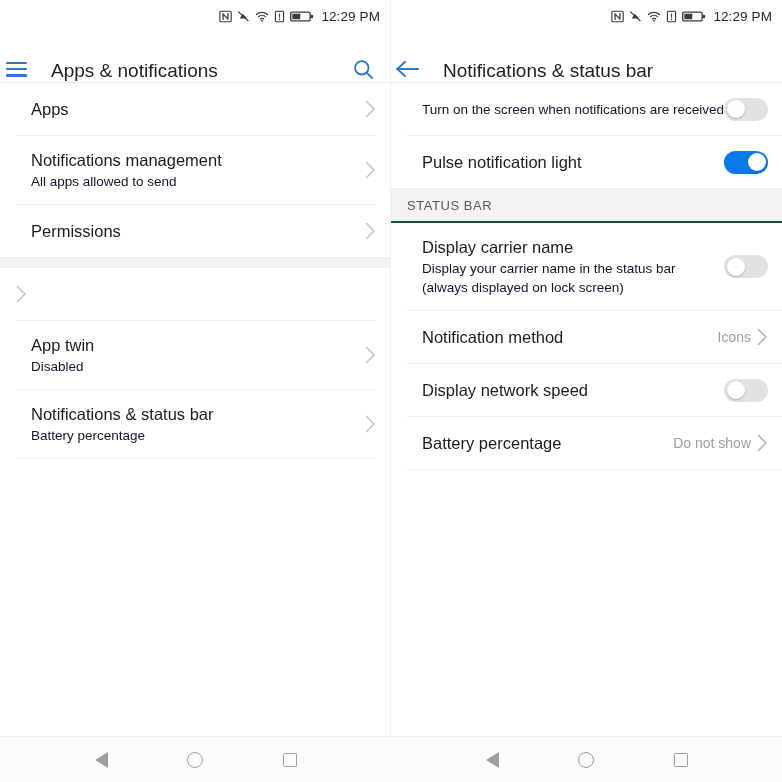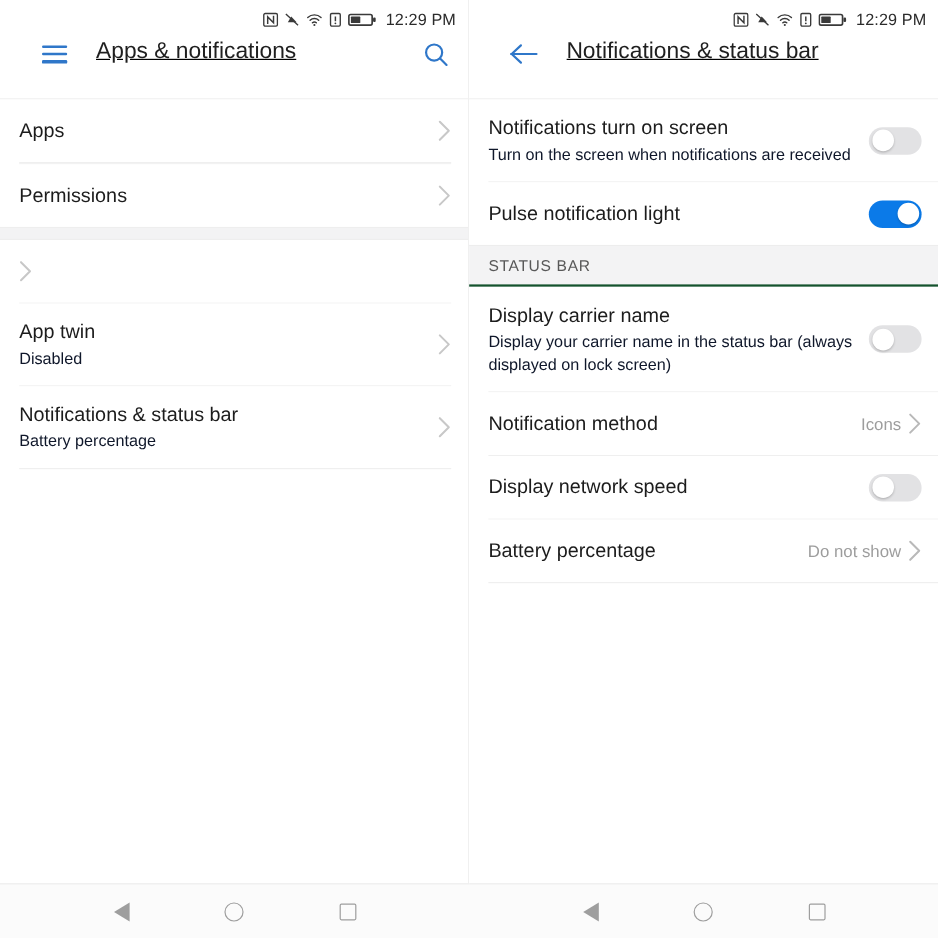--- a/index.html
+++ b/index.html
@@ -40,25 +40,24 @@
     font-size: 13.5px;
     color: #2b2b2b;
     letter-spacing: 0.1px;
     margin-left: 2px;
   }
 
   
   .appbar {
     height: 50px;
     display: flex;
-    align-items: flex-start;
-    padding: 0 14px 0 32px;
-    background: #ffffff;
-    flex: 0 0 auto;
-    text-decoration: underline;
+    align-items: flex-end;
+    padding: 0 14px 0 3px;
+    background: #ffffff;
+    flex: 0 0 auto;
   }
   .appbar-title {
     font-size: 19px;
     color: #1f1f1f;
     flex: 1;
     white-space: nowrap;
     overflow: hidden;
   }
   .appbar--left .appbar-title { margin-left: 22px; }
   .appbar--right .appbar-title { margin-left: 23px; }
@@ -82,21 +81,21 @@
   .group-gap { height: 11px; background: #f3f3f4; border-top: 1px solid #eeeeee; border-bottom: 1px solid #eeeeee; }
 
   .row {
     display: flex;
     align-items: center;
     padding: 0 14px 0 16px;
     min-height: 52px;
     background: #ffffff;
     position: relative;
   }
-  .row-text { flex: 1 1 auto; padding: 13px 0; min-width: 0; }
+  .row-text { flex: 1 1 auto; padding: 13px 0; min-width: 0; margin-left: 15px; }
   .row-title {
     font-size: 16.5px;
     color: #1c1c1c;
     line-height: 22px;
   }
   .row-sub {
     font-size: 13.5px;
     color: #0f172a;
     line-height: 19px;
     margin-top: 1px;
@@ -239,20 +238,29 @@
       <div class="row">
         <div class="row-text">
           <div class="row-title">Apps</div>
         </div>
         <svg class="chev" width="11" height="18" viewBox="0 0 11 18">
           <path d="M1.5 1.5 L9 9 L1.5 16.5" fill="none" stroke="#c8c8c8" stroke-width="1.7" stroke-linecap="round" stroke-linejoin="round"></path>
         </svg>
       </div>
       <div class="divider"></div>
 
+      <div class="row">
+        <div class="row-text">
+          <div class="row-title">Notifications management</div>
+          <div class="row-sub">All apps allowed to send</div>
+        </div>
+        <svg class="chev" width="11" height="18" viewBox="0 0 11 18">
+          <path d="M1.5 1.5 L9 9 L1.5 16.5" fill="none" stroke="#c8c8c8" stroke-width="1.7" stroke-linecap="round" stroke-linejoin="round"></path>
+        </svg>
+      </div>
       <div class="divider"></div>
 
       <div class="row">
         <div class="row-text">
           <div class="row-title">Permissions</div>
         </div>
         <svg class="chev" width="11" height="18" viewBox="0 0 11 18">
           <path d="M1.5 1.5 L9 9 L1.5 16.5" fill="none" stroke="#c8c8c8" stroke-width="1.7" stroke-linecap="round" stroke-linejoin="round"></path>
         </svg>
       </div>
@@ -340,21 +348,20 @@
         </svg>
       </div>
       <div class="appbar-title">Notifications &amp; status bar</div>
     </div>
     <div class="appbar-divider"></div>
 
     <div class="list">
 
       <div class="row">
         <div class="row-text">
-          <div class="row-title">Notifications turn on screen</div>
           <div class="row-sub">Turn on the screen when notifications are received</div>
         </div>
         <div class="toggle">
           <div class="knob"></div>
         </div>
       </div>
       <div class="divider divider--full"></div>
 
       <div class="row">
         <div class="row-text">

